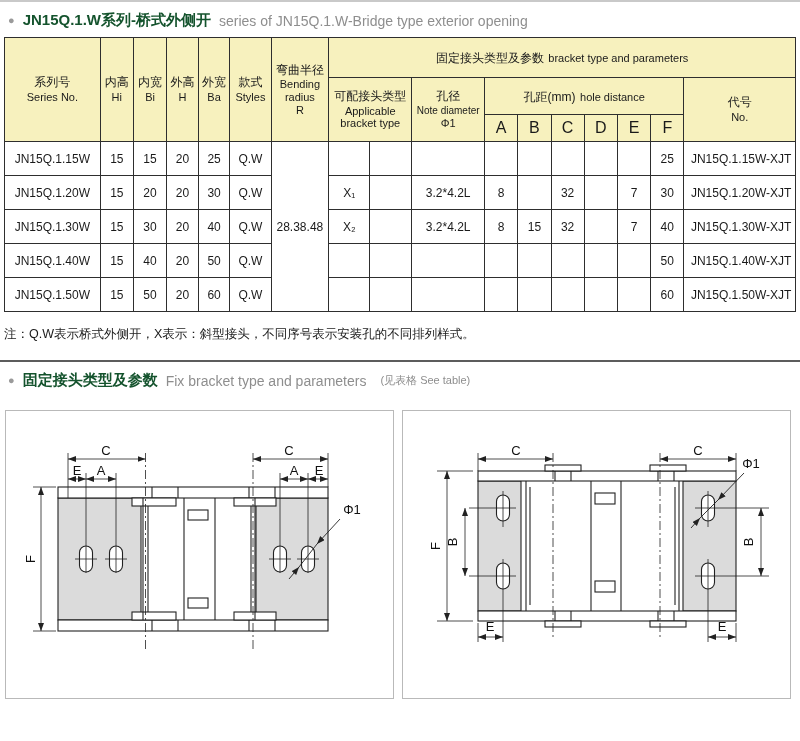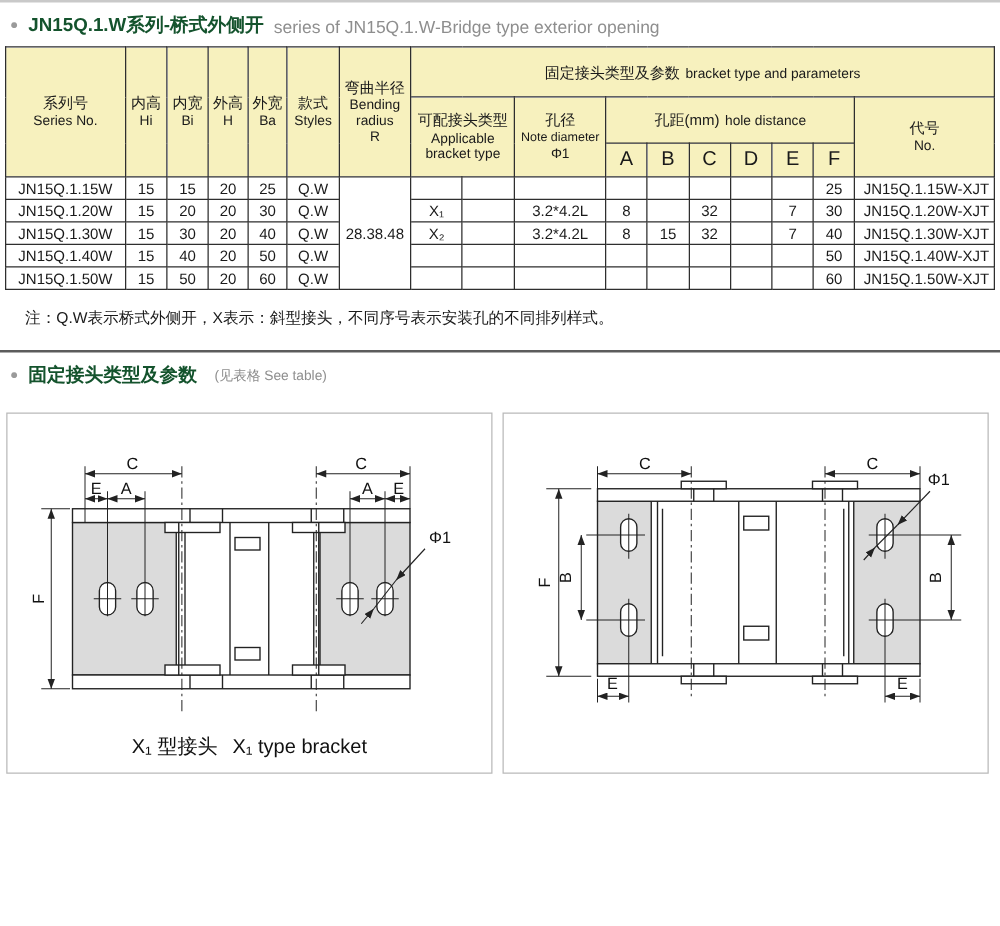--- a/index.html
+++ b/index.html
@@ -13,24 +13,24 @@
   .sec-hint{color:#8e8e8e;font-size:11px;margin-left:6px}
   .tbl-wrap{margin:0 4px}
   table{border-collapse:collapse;width:100%;table-layout:fixed}
   th,td{border:1px solid #2e2e2e;text-align:center;vertical-align:middle;padding:0 1px;overflow:hidden}
   thead th{background:#f7f1be;font-weight:normal;color:#1a1a1a}
   .hz{display:block;font-size:12px;line-height:1.3}
   .he{display:block;font-size:11px;line-height:1.15}
   .he-sm{display:block;font-size:10px;line-height:1.2}
   .inlineh .hz,.inlineh .he{display:inline}
   tr.hr1{height:40px}tr.hr2{height:37px}tr.hr3{height:27px}
-  tbody tr{height:18px}
+  tbody tr{height:34px}
   tbody td{font-size:12px;background:#fff}
   td.no-cell{text-align:center;padding-left:4px}
-  .notes{margin:12px 6px 0 20px;font-size:12.5px;line-height:1.6}
+  .notes{margin:12px 6px 0 4px;font-size:12.5px;line-height:1.6}
   .notes div{white-space:nowrap}
   .divider{margin-top:16px;border-top:2px solid #5c5c5c}
   .diagrams{display:flex;gap:8px;margin:20px 5px 0 5px}
   .dbox{width:389px;height:289px;border:1px solid #b9b9b9;box-sizing:border-box;position:relative;background:#fff}
   .dcap{position:absolute;left:0;right:0;bottom:10px;text-align:center;font-size:16px;color:#111}
   .dcap .cap-en{margin-left:12px}
   svg{display:block}
   svg text{font-family:"Liberation Sans","DejaVu Sans",sans-serif}
 </style>
 </head>
@@ -228,20 +228,21 @@
 
   <div class="notes">
     <div>注：Q.W表示桥式外侧开，X表示：斜型接头，不同序号表示安装孔的不同排列样式。</div>
   </div>
 
   <div class="divider"></div>
 
   <div class="sec-head">
     <span class="bullet">●</span>
     <span class="sec-zh">固定接头类型及参数</span>
+    <span class="sec-en">Fix bracket type and parameters</span>
     <span class="sec-hint">(见表格 See table)</span>
   </div>
 
   <div class="diagrams">
 
     <div class="dbox">
       <svg viewBox="0 0 387 250" width="387" height="250">
         <defs>
           <marker id="a-e" markerWidth="9" markerHeight="8" refX="8" refY="3" orient="auto" markerUnits="userSpaceOnUse">
               <path d="M0,0 L8,3 L0,6 Z" fill="#222"></path>
@@ -320,23 +321,20 @@
           <text x="100" y="44">C</text>
           <text x="283" y="44">C</text>
           <text x="71" y="64">E</text>
           <text x="95" y="64">A</text>
           <text x="288" y="64">A</text>
           <text x="313" y="64">E</text>
           <text x="29" y="148" transform="rotate(-90 29 148)">F</text>
           <text x="346" y="103">Φ1</text>
         </g>
       </svg>
-      <div class="dcap">
-        <span class="cap-zh">X₁ 型接头</span><span class="cap-en">X₁ type bracket</span>
-      </div>
     </div>
 
     <div class="dbox">
       <svg viewBox="0 0 387 250" width="387" height="250">
         <defs>
           <marker id="b-e" markerWidth="9" markerHeight="8" refX="8" refY="3" orient="auto" markerUnits="userSpaceOnUse">
               <path d="M0,0 L8,3 L0,6 Z" fill="#222"></path>
             </marker>
           <marker id="b-s" markerWidth="9" markerHeight="8" refX="0" refY="3" orient="auto" markerUnits="userSpaceOnUse">
               <path d="M8,0 L0,3 L8,6 Z" fill="#222"></path>

